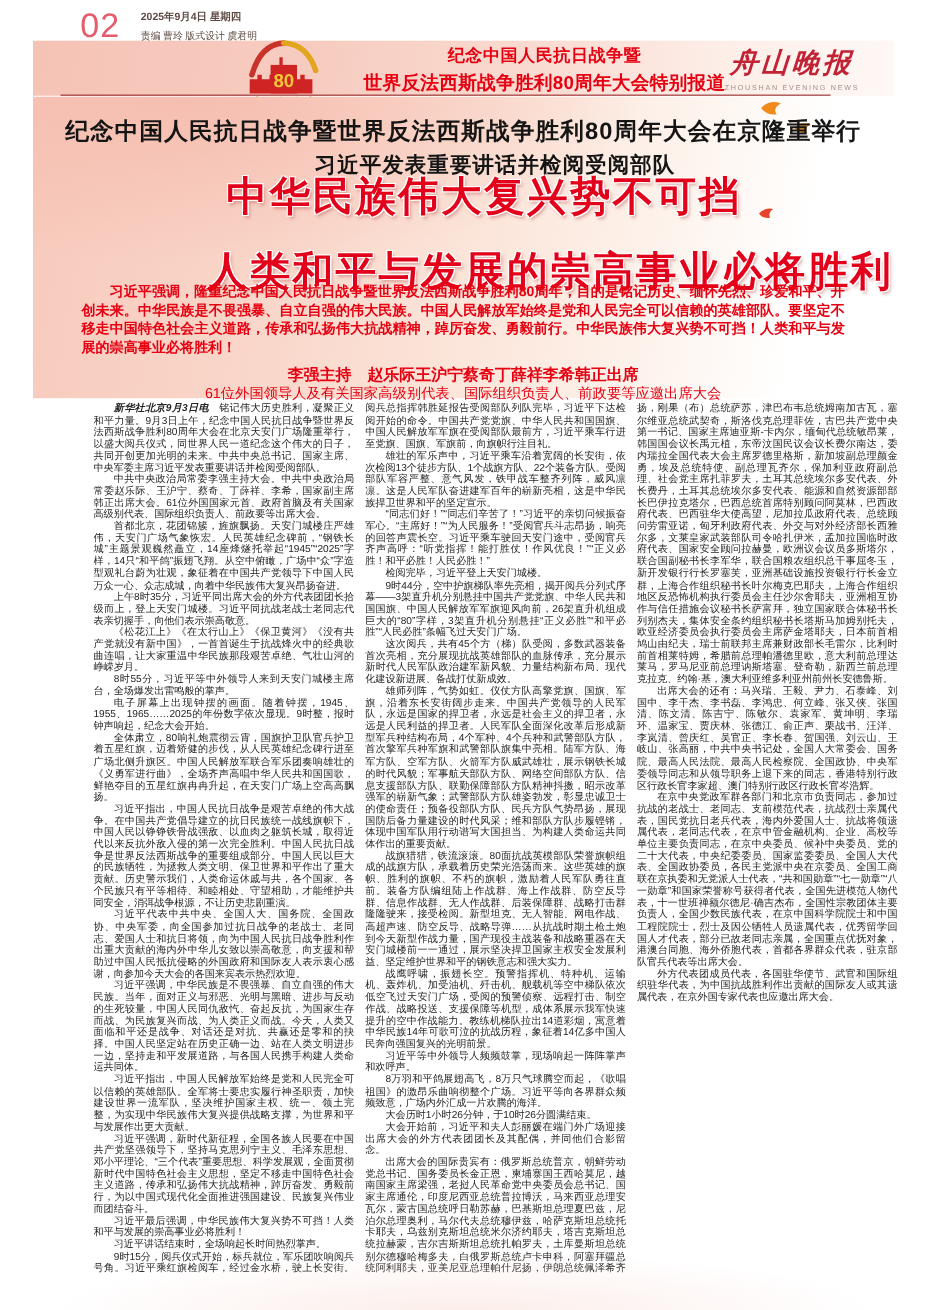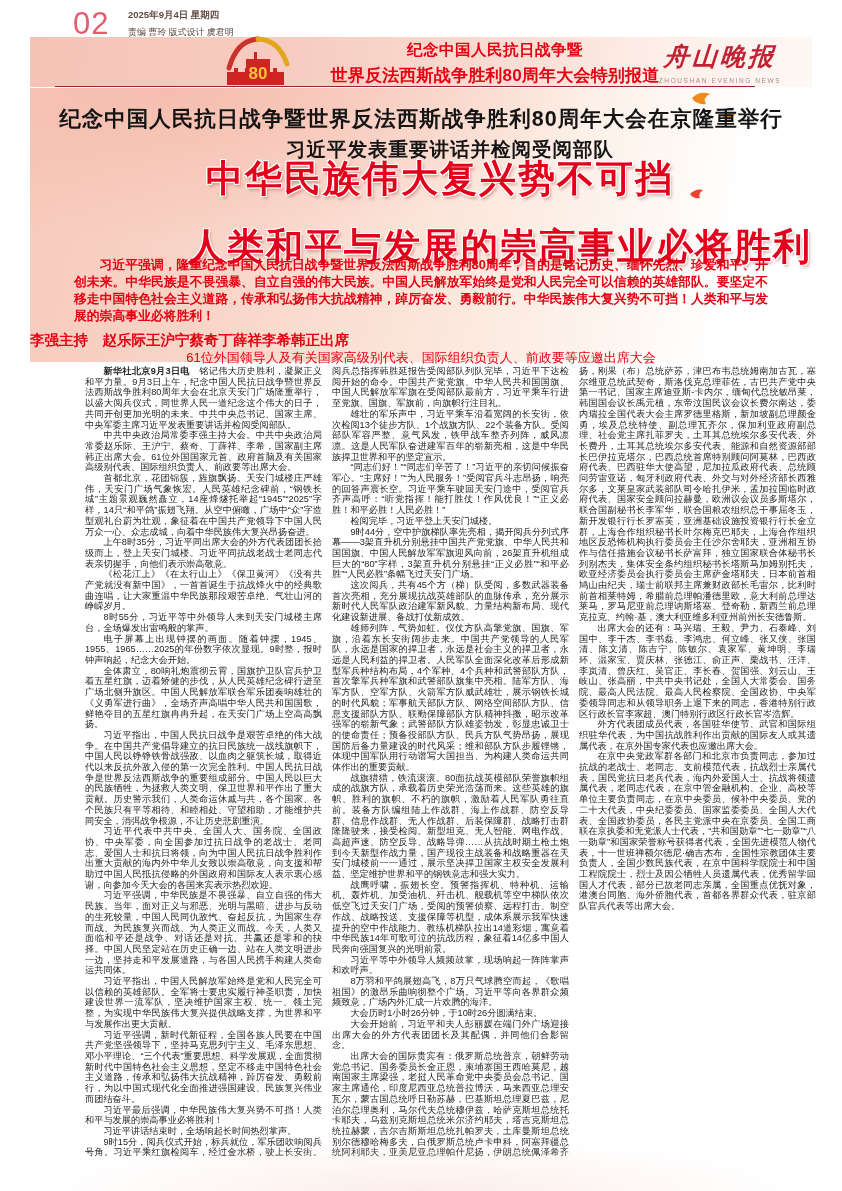--- a/index.html
+++ b/index.html
@@ -30,31 +30,31 @@
       font-weight:bold;font-size:21.5px;letter-spacing:1px;}
   .kicker2{position:absolute;left:0;top:48px;width:100%;text-align:center;color:#151515;
       font-weight:bold;font-size:19.5px;letter-spacing:1px;margin-left:29px;}
   .main-title{position:absolute;left:0;width:100%;text-align:center;color:#e3001b;font-weight:900;
       font-size:37px;letter-spacing:2px;
       text-shadow:-1px -1px 0 #fff,1px -1px 0 #fff,-1px 1px 0 #fff,1px 1px 0 #fff,2px 3px 3px rgba(160,40,40,.35);}
   .title-l1{top:66px;padding-left:19px;}
   .title-l2{top:134px;text-align:right;}
   .lead{position:absolute;left:44px;top:168px;width:694px;color:#e60012;font-weight:bold;
       font-size:12.8px;line-height:17px;text-align:justify;text-indent:2em;}
-  .byline1{position:absolute;left:0;top:243px;width:100%;color:#e60012;
+  .byline1{position:absolute;left:0;top:243px;width:100%;text-align:center;color:#e60012;
       font-weight:bold;font-size:14.5px;}
   .byline2{position:absolute;left:0;top:261px;width:100%;text-align:center;color:#e60012;
       font-weight:normal;font-size:13px;}
   .doves{position:absolute;right:60px;top:2px;}
   
   .article{position:absolute;left:85px;top:366px;width:731px;height:796px;overflow:hidden;
       column-count:3;column-gap:10px;column-fill:auto;
       font-size:9.2px;line-height:10.7px;color:#242424;text-align:justify;}
   .article p{margin:0;text-indent:2em;}
-  .article b{font-weight:bold;}
+  .article b{font-weight:bold;font-style:italic;}
   .page-bottom-wash{position:absolute;left:0;bottom:0;width:100%;height:60px;
       background:radial-gradient(ellipse 500px 70px at 50% 100%,rgba(246,205,195,.35),rgba(246,205,195,0) 75%);}
 </style>
 </head>
 <body>
 
 <div class="page">
 
   <div class="header-strip"></div>
   <div class="page-num">02</div>
@@ -128,18 +128,18 @@
       <p>这次阅兵，共有45个方（梯）队受阅，多数武器装备首次亮相，充分展现抗战英雄部队的血脉传承，充分展示新时代人民军队政治建军新风貌、力量结构新布局、现代化建设新进展、备战打仗新成效。</p>
       <p>雄师列阵，气势如虹。仪仗方队高擎党旗、国旗、军旗，沿着东长安街阔步走来。中国共产党领导的人民军队，永远是国家的捍卫者，永远是社会主义的捍卫者，永远是人民利益的捍卫者。人民军队全面深化改革后形成新型军兵种结构布局，4个军种、4个兵种和武警部队方队，首次擎军兵种军旗和武警部队旗集中亮相。陆军方队、海军方队、空军方队、火箭军方队威武雄壮，展示钢铁长城的时代风貌；军事航天部队方队、网络空间部队方队、信息支援部队方队、联勤保障部队方队精神抖擞，昭示改革强军的崭新气象；武警部队方队雄姿勃发，彰显忠诚卫士的使命责任；预备役部队方队、民兵方队气势昂扬，展现国防后备力量建设的时代风采；维和部队方队步履铿锵，体现中国军队用行动谱写大国担当、为构建人类命运共同体作出的重要贡献。</p>
       <p>战旗猎猎，铁流滚滚。80面抗战英模部队荣誉旗帜组成的战旗方队，承载着历史荣光浩荡而来。这些英雄的旗帜、胜利的旗帜、不朽的旗帜，激励着人民军队勇往直前。装备方队编组陆上作战群、海上作战群、防空反导群、信息作战群、无人作战群、后装保障群、战略打击群隆隆驶来，接受检阅。新型坦克、无人智能、网电作战、高超声速、防空反导、战略导弹……从抗战时期土枪土炮到今天新型作战力量，国产现役主战装备和战略重器在天安门城楼前一一通过，展示坚决捍卫国家主权安全发展利益、坚定维护世界和平的钢铁意志和强大实力。</p>
       <p>战鹰呼啸，振翅长空。预警指挥机、特种机、运输机、轰炸机、加受油机、歼击机、舰载机等空中梯队依次低空飞过天安门广场，受阅的预警侦察、远程打击、制空作战、战略投送、支援保障等机型，成体系展示我军快速提升的空中作战能力。教练机梯队拉出14道彩烟，寓意着中华民族14年可歌可泣的抗战历程，象征着14亿多中国人民奔向强国复兴的光明前景。</p>
       <p>习近平等中外领导人频频鼓掌，现场响起一阵阵掌声和欢呼声。</p>
       <p>8万羽和平鸽展翅高飞，8万只气球腾空而起，《歌唱祖国》的激昂乐曲响彻整个广场。习近平等向各界群众频频致意，广场内外汇成一片欢腾的海洋。</p>
       <p>大会历时1小时26分钟，于10时26分圆满结束。</p>
       <p>大会开始前，习近平和夫人彭丽媛在端门外广场迎接出席大会的外方代表团团长及其配偶，并同他们合影留念。</p>
       <p>出席大会的国际贵宾有：俄罗斯总统普京，朝鲜劳动党总书记、国务委员长金正恩，柬埔寨国王西哈莫尼，越南国家主席梁强，老挝人民革命党中央委员会总书记、国家主席通伦，印度尼西亚总统普拉博沃，马来西亚总理安瓦尔，蒙古国总统呼日勒苏赫，巴基斯坦总理夏巴兹，尼泊尔总理奥利，马尔代夫总统穆伊兹，哈萨克斯坦总统托卡耶夫，乌兹别克斯坦总统米尔济约耶夫，塔吉克斯坦总统拉赫蒙，吉尔吉斯斯坦总统扎帕罗夫，土库曼斯坦总统别尔德穆哈梅多夫，白俄罗斯总统卢卡申科，阿塞拜疆总统阿利耶夫，亚美尼亚总理帕什尼扬，伊朗总统佩泽希齐扬，刚果（布）总统萨苏，津巴布韦总统姆南加古瓦，塞尔维亚总统武契奇，斯洛伐克总理菲佐，古巴共产党中央第一书记、国家主席迪亚斯-卡内尔，缅甸代总统敏昂莱，韩国国会议长禹元植，东帝汶国民议会议长费尔南达，委内瑞拉全国代表大会主席罗德里格斯，新加坡副总理颜金勇，埃及总统特使、副总理瓦齐尔，保加利亚政府副总理、社会党主席扎菲罗夫，土耳其总统埃尔多安代表、外长费丹，土耳其总统埃尔多安代表、能源和自然资源部部长巴伊拉克塔尔，巴西总统首席特别顾问阿莫林，巴西政府代表、巴西驻华大使高望，尼加拉瓜政府代表、总统顾问劳雷亚诺，匈牙利政府代表、外交与对外经济部长西雅尔多，文莱皇家武装部队司令哈扎伊米，孟加拉国临时政府代表、国家安全顾问拉赫曼，欧洲议会议员多斯塔尔，联合国副秘书长李军华，联合国粮农组织总干事屈冬玉，新开发银行行长罗塞芙，亚洲基础设施投资银行行长金立群，上海合作组织秘书长叶尔梅克巴耶夫，上海合作组织地区反恐怖机构执行委员会主任沙尔舍耶夫，亚洲相互协作与信任措施会议秘书长萨富拜，独立国家联合体秘书长列别杰夫，集体安全条约组织秘书长塔斯马加姆别托夫，欧亚经济委员会执行委员会主席萨金塔耶夫，日本前首相鸠山由纪夫，瑞士前联邦主席兼财政部长毛雷尔，比利时前首相莱特姆，希腊前总理帕潘德里欧，意大利前总理达莱马，罗马尼亚前总理讷斯塔塞、登奇勒，新西兰前总理克拉克、约翰·基，澳大利亚维多利亚州前州长安德鲁斯。</p>
       <p>出席大会的还有：马兴瑞、王毅、尹力、石泰峰、刘国中、李干杰、李书磊、李鸿忠、何立峰、张又侠、张国清、陈文清、陈吉宁、陈敏尔、袁家军、黄坤明、李瑞环、温家宝、贾庆林、张德江、俞正声、栗战书、汪洋、李岚清、曾庆红、吴官正、李长春、贺国强、刘云山、王岐山、张高丽，中共中央书记处，全国人大常委会、国务院、最高人民法院、最高人民检察院、全国政协、中央军委领导同志和从领导职务上退下来的同志，香港特别行政区行政长官李家超、澳门特别行政区行政长官岑浩辉。</p>
+      <p>在京中央党政军群各部门和北京市负责同志，参加过抗战的老战士、老同志、支前模范代表，抗战烈士亲属代表，国民党抗日老兵代表，海内外爱国人士、抗战将领遗属代表，老同志代表，在京中管金融机构、企业、高校等单位主要负责同志，在京中央委员、候补中央委员、党的二十大代表，中央纪委委员、国家监委委员、全国人大代表、全国政协委员，各民主党派中央在京委员、全国工商联在京执委和无党派人士代表，“共和国勋章”“七一勋章”“八一勋章”和国家荣誉称号获得者代表，全国先进模范人物代表，十一世班禅额尔德尼·确吉杰布，全国性宗教团体主要负责人，全国少数民族代表，在京中国科学院院士和中国工程院院士，烈士及因公牺牲人员遗属代表，优秀留学回国人才代表，部分已故老同志亲属，全国重点优抚对象，港澳台同胞、海外侨胞代表，首都各界群众代表，驻京部队官兵代表等出席大会。</p>
       <p>外方代表团成员代表，各国驻华使节、武官和国际组织驻华代表，为中国抗战胜利作出贡献的国际友人或其遗属代表，在京外国专家代表也应邀出席大会。</p>
-      <p>在京中央党政军群各部门和北京市负责同志，参加过抗战的老战士、老同志、支前模范代表，抗战烈士亲属代表，国民党抗日老兵代表，海内外爱国人士、抗战将领遗属代表，老同志代表，在京中管金融机构、企业、高校等单位主要负责同志，在京中央委员、候补中央委员、党的二十大代表，中央纪委委员、国家监委委员、全国人大代表、全国政协委员，各民主党派中央在京委员、全国工商联在京执委和无党派人士代表，“共和国勋章”“七一勋章”“八一勋章”和国家荣誉称号获得者代表，全国先进模范人物代表，十一世班禅额尔德尼·确吉杰布，全国性宗教团体主要负责人，全国少数民族代表，在京中国科学院院士和中国工程院院士，烈士及因公牺牲人员遗属代表，优秀留学回国人才代表，部分已故老同志亲属，全国重点优抚对象，港澳台同胞、海外侨胞代表，首都各界群众代表，驻京部队官兵代表等出席大会。</p>
     </div>
 
   <div class="page-bottom-wash"></div>
 </div>
 
 </body></html>

